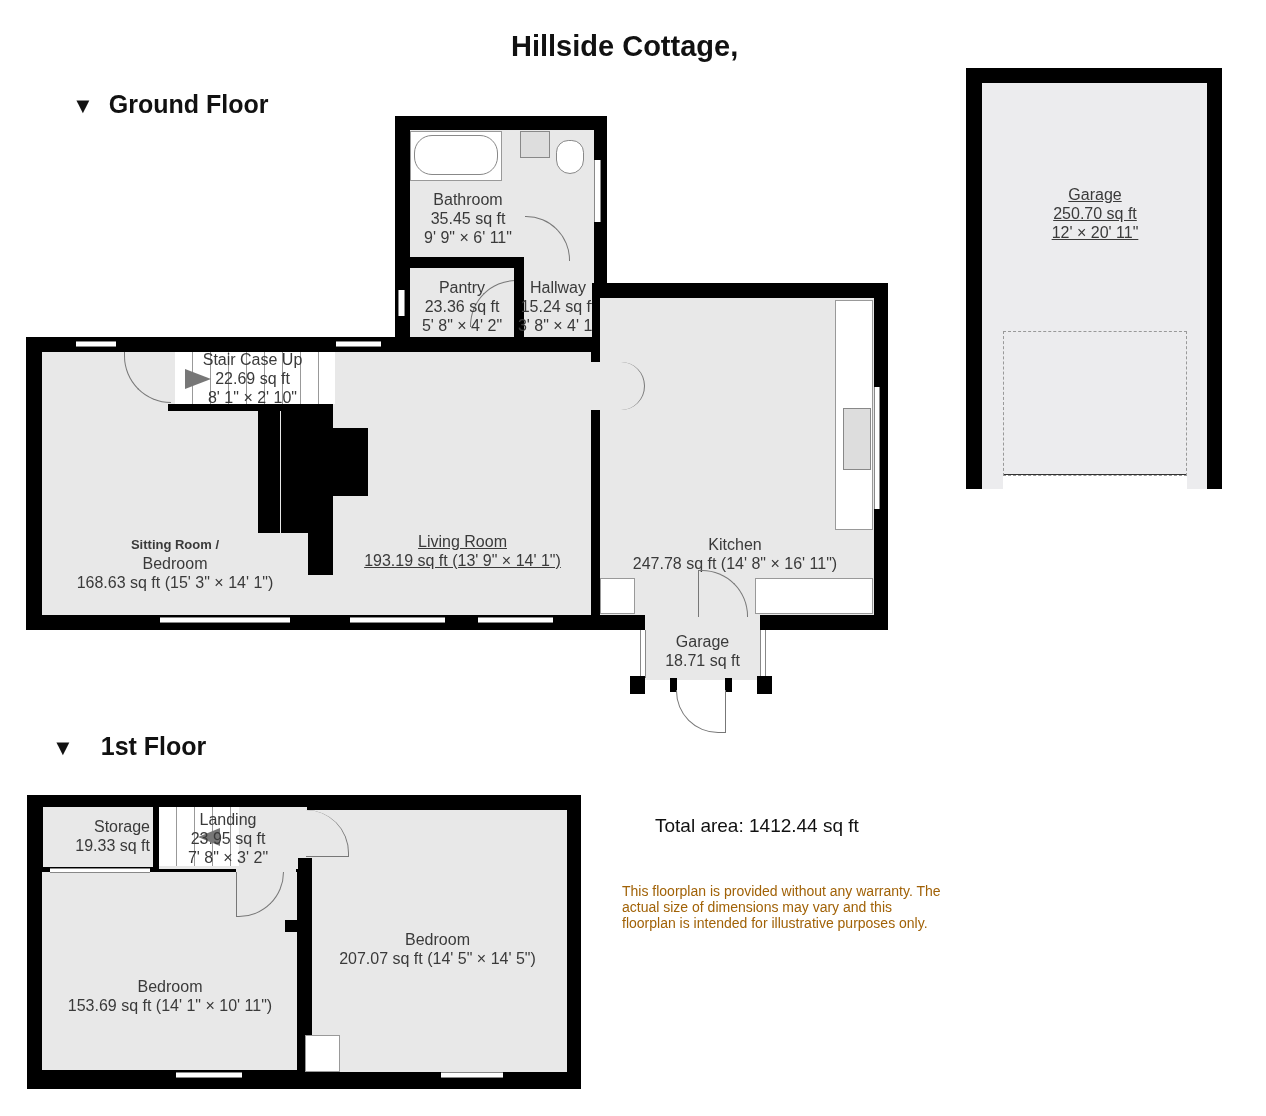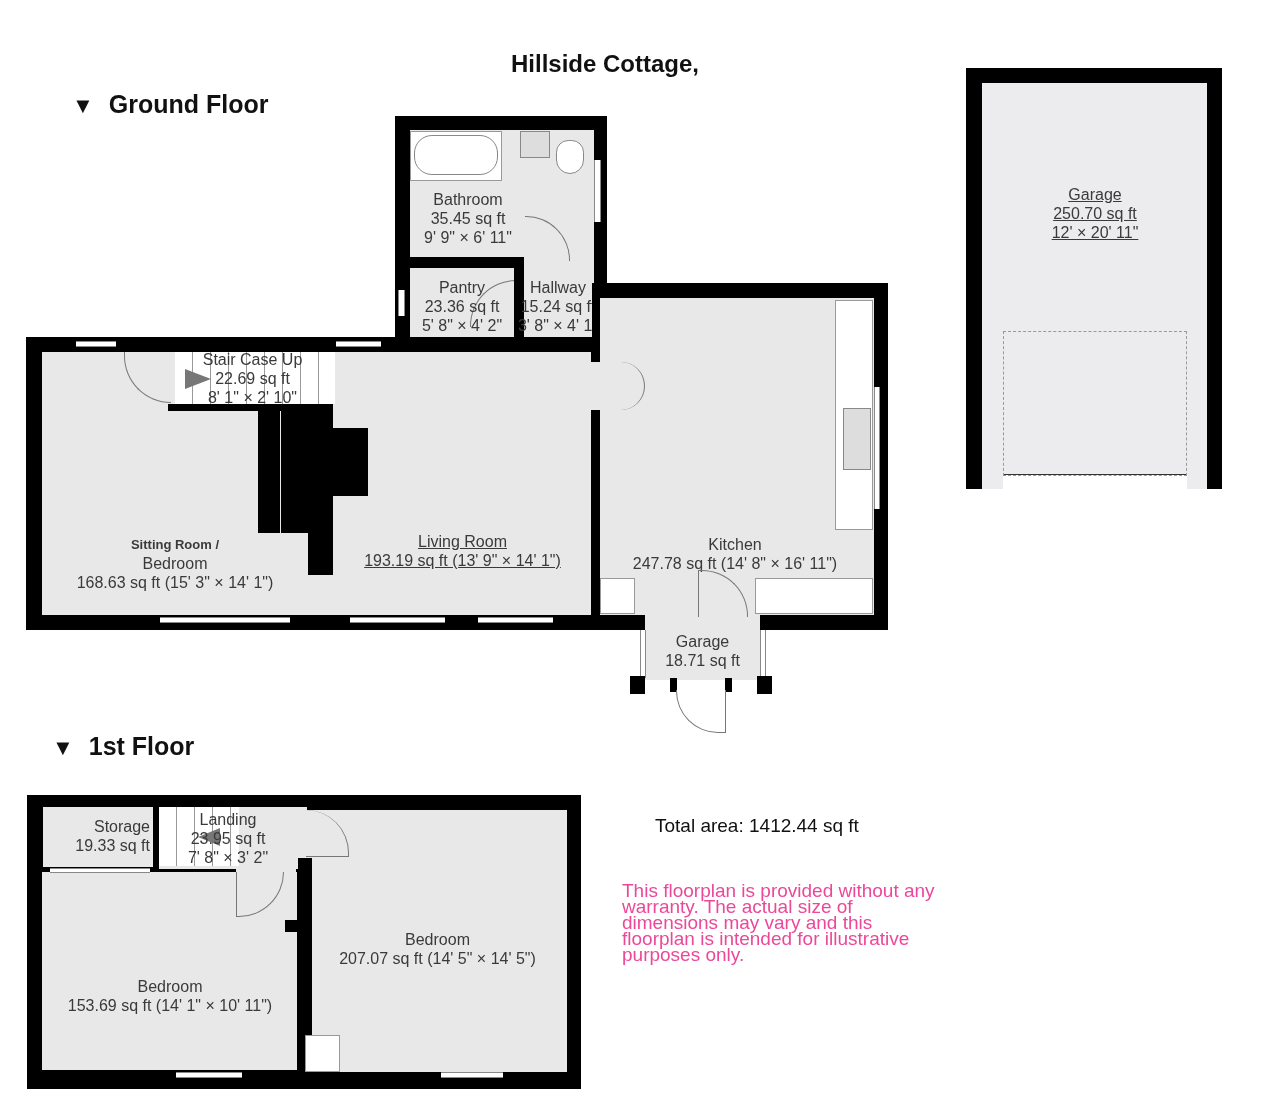--- a/index.html
+++ b/index.html
@@ -11,21 +11,21 @@
   .win{position:absolute;background:#fff;border-top:1px solid #888;border-bottom:1px solid #888;}
   .winv{position:absolute;background:#fff;border-left:1px solid #888;border-right:1px solid #888;}
   .lbl{position:absolute;text-align:center;font-size:16px;line-height:19px;color:#3a3a3a;white-space:nowrap;}
   .title{position:absolute;font-weight:bold;color:#111;white-space:nowrap;}
   .door{position:absolute;border:1px solid #777;}
   .stairs{position:absolute;background:#fff;background-image:repeating-linear-gradient(90deg,transparent 0,transparent 17px,#999 17px,#999 18px);}
 </style>
 </head>
 <body>
 
-<div class="title" style="left:511px;top:50px;font-size:24px;">Hillside Cottage,</div>
+<div class="title" style="left:511px;top:30px;font-size:29px;">Hillside Cottage,</div>
 
 <div class="title" style="left:72px;top:90px;font-size:25px;">
   <span style="font-size:22px;">▼</span>
   <span style="margin-left:8px;">Ground Floor</span>
 </div>
 
 <div>
 
   <div class="wall" style="left:395px;top:116px;width:212px;height:236px;"></div>
   <div class="floor" style="left:410px;top:130px;width:184px;height:127px;"></div>
@@ -131,21 +131,21 @@
   <div class="abs" style="left:1003px;top:331px;width:184px;height:145px;border:1px dashed #999;box-sizing:border-box;"></div>
   <div class="lbl" style="left:1030px;top:185px;width:130px;text-decoration:underline;">
     <div>Garage</div>
     <div>250.70 sq ft</div>
     <div>12' × 20' 11"</div>
   </div>
 </div>
 
 <div class="title" style="left:52px;top:732px;font-size:25px;">
   <span style="font-size:22px;">▼</span>
-  <span style="margin-left:8px;">1st Floor</span>
+  <span style="margin-left:20px;">1st Floor</span>
 </div>
 
 <div>
   <div class="wall" style="left:27px;top:795px;width:554px;height:294px;"></div>
   <div class="floor" style="left:43px;top:807px;width:110px;height:60px;"></div>
   <div class="floor" style="left:159px;top:807px;width:148px;height:62px;"></div>
   <div class="stairs" style="left:159px;top:807px;width:80px;height:59px;"></div>
   <div class="floor" style="left:42px;top:872px;width:255px;height:198px;"></div>
   <div class="floor" style="left:236px;top:869px;width:60px;height:6px;"></div>
   <div class="floor" style="left:305px;top:810px;width:262px;height:262px;"></div>
@@ -172,13 +172,13 @@
     <div>Bedroom</div>
     <div>153.69 sq ft (14' 1" × 10' 11")</div>
   </div>
   <div class="lbl" style="left:320px;top:930px;width:235px;">
     <div>Bedroom</div>
     <div>207.07 sq ft (14' 5" × 14' 5")</div>
   </div>
 </div>
 
 <div class="abs" style="left:655px;top:815px;font-size:19px;color:#111;white-space:nowrap;">Total area: 1412.44 sq ft</div>
-<div class="abs" style="left:622px;top:883px;width:322px;font-size:19px;line-height:16px;color:#ec4899;">This floorplan is provided without any warranty. The actual size of dimensions may vary and this floorplan is intended for illustrative purposes only.</div>
+<div class="abs" style="left:622px;top:883px;width:322px;font-size:14px;line-height:16px;color:#a16207;">This floorplan is provided without any warranty. The actual size of dimensions may vary and this floorplan is intended for illustrative purposes only.</div>
 
 </body></html>

